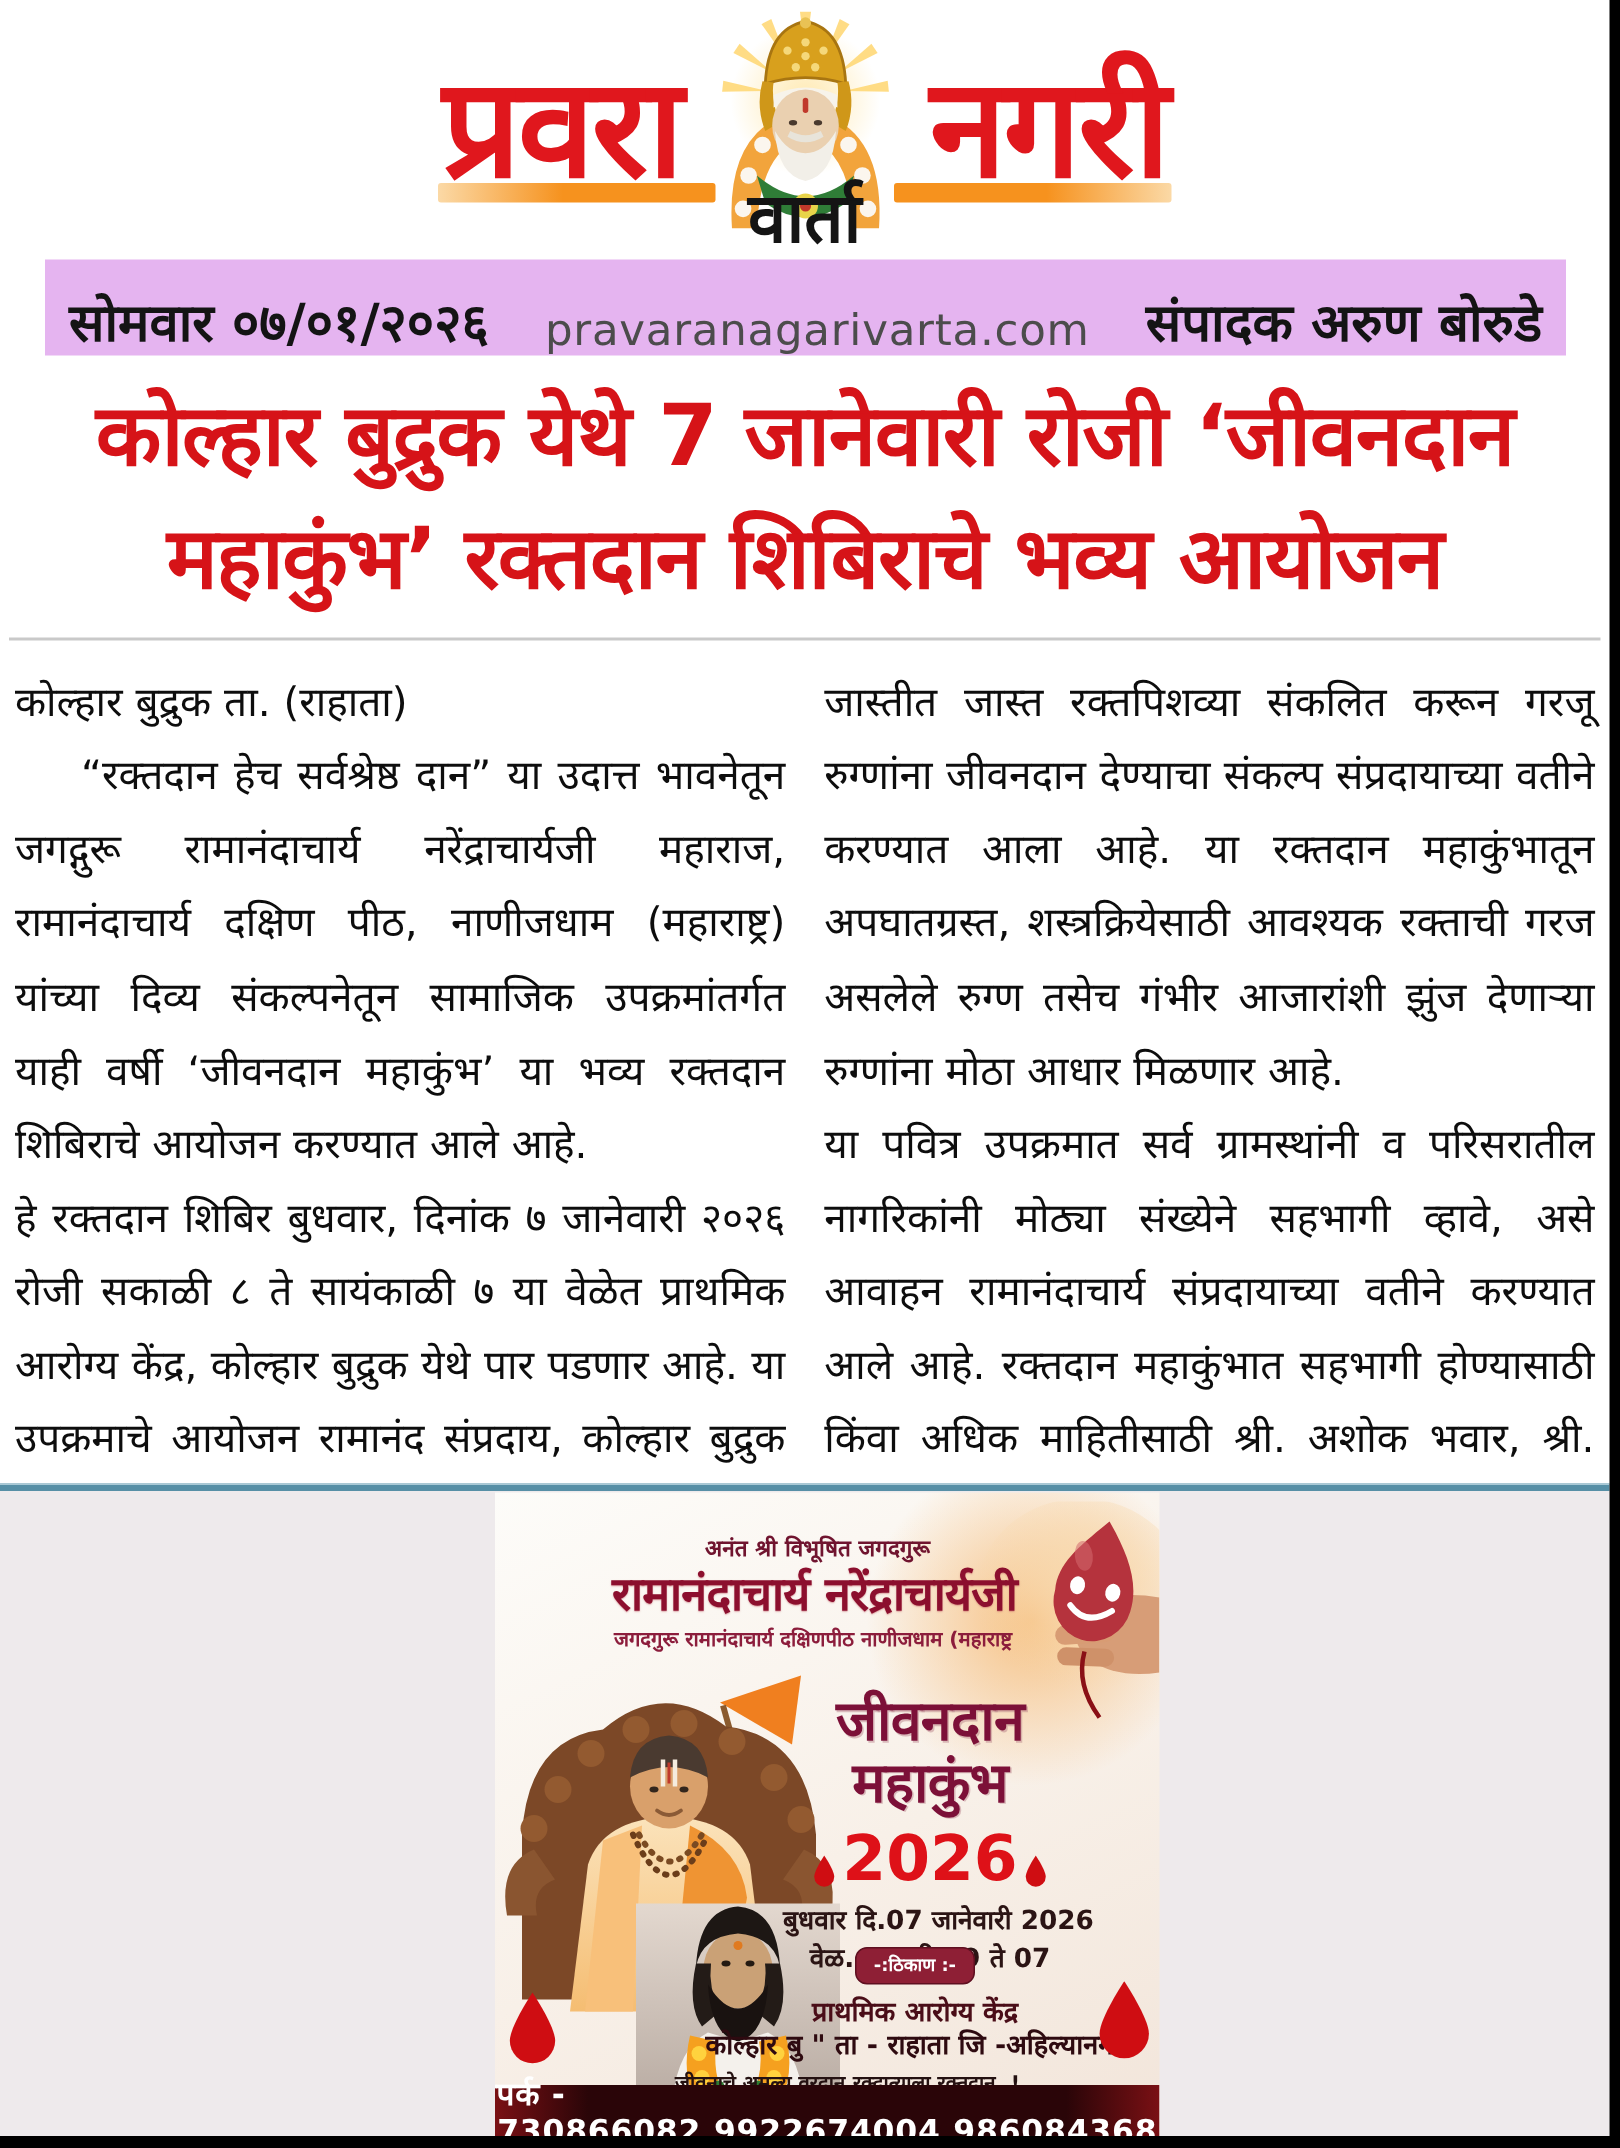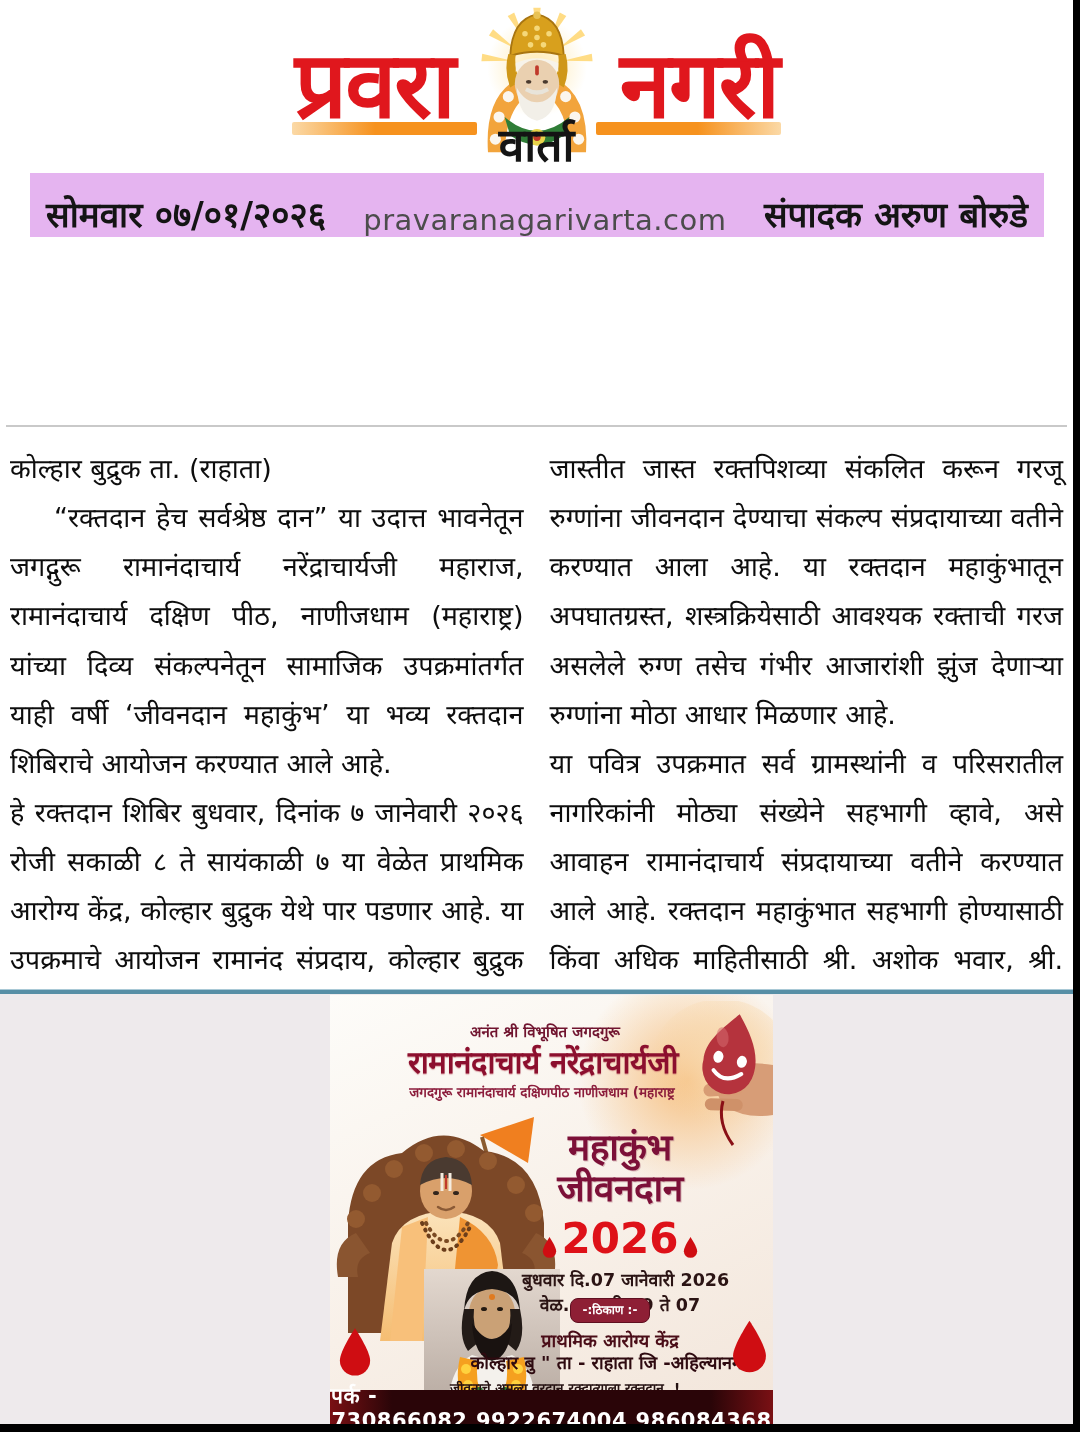--- a/index.html
+++ b/index.html
@@ -152,20 +152,24 @@
       <span class="sub-bar r"></span>
     </div>
   </div>
 
   <div class="infobar">
     <span class="info-date">सोमवार ०७/०१/२०२६</span>
     <span class="info-site">pravaranagarivarta.com</span>
     <span class="info-editor">संपादक अरुण बोरुडे</span>
   </div>
 
+  <div class="headline">
+    <div>कोल्हार बुद्रुक येथे 7 जानेवारी रोजी ‘जीवनदान</div>
+    <div>महाकुंभ’ रक्तदान शिबिराचे भव्य आयोजन</div>
+  </div>
   <div class="rule"></div>
 
   <div class="article">
     <div class="col">
       <p>कोल्हार बुद्रुक ता. (राहाता)</p>
       <p class="p-indent">“रक्तदान हेच सर्वश्रेष्ठ दान” या उदात्त भावनेतून जगद्गुरू रामानंदाचार्य नरेंद्राचार्यजी महाराज, रामानंदाचार्य दक्षिण पीठ, नाणीजधाम (महाराष्ट्र) यांच्या दिव्य संकल्पनेतून सामाजिक उपक्रमांतर्गत याही वर्षी ‘जीवनदान महाकुंभ’ या भव्य रक्तदान शिबिराचे आयोजन करण्यात आले आहे.</p>
       <p>हे रक्तदान शिबिर बुधवार, दिनांक ७ जानेवारी २०२६ रोजी सकाळी ८ ते सायंकाळी ७ या वेळेत प्राथमिक आरोग्य केंद्र, कोल्हार बुद्रुक येथे पार पडणार आहे. या उपक्रमाचे आयोजन रामानंद संप्रदाय, कोल्हार बुद्रुक संतसंग सेवाकेंद्र यांच्या वतीने करण्यात आले आहे.</p>
       <p>सालाबादप्रमाणे याही वर्षी रक्तदानाच्या माध्यमातून</p>
     </div>
     <div class="col">
@@ -271,22 +275,22 @@
             <circle cx="184" cy="284" r="5"></circle>
             <circle cx="178" cy="296" r="5"></circle>
         </g>
         <circle cx="140" cy="297" r="7" fill="#d2302c"></circle>
         <circle cx="180" cy="297" r="7" fill="#d2302c"></circle>
         <circle cx="147" cy="290" r="4" fill="#2e7d32"></circle>
         <circle cx="173" cy="290" r="4" fill="#2e7d32"></circle>
       </svg>
 
       <div class="event-block">
+        <div class="event-line">जीवनदान</div>
         <div class="event-line">महाकुंभ</div>
-        <div class="event-line">जीवनदान</div>
         <div class="year-row">
           <svg class="drop-sm" viewBox="0 0 18 26">
             <path class="drop-fill" d="M9 1 C9 1 1 13 1 18 a8 8 0 0 0 16 0 C17 13 9 1 9 1 Z"></path>
           </svg>
           <span class="year">2026</span>
           <svg class="drop-sm" viewBox="0 0 18 26">
             <path class="drop-fill" d="M9 1 C9 1 1 13 1 18 a8 8 0 0 0 16 0 C17 13 9 1 9 1 Z"></path>
           </svg>
         </div>
         <div class="date-line">बुधवार दि.07 जानेवारी 2026</div>

